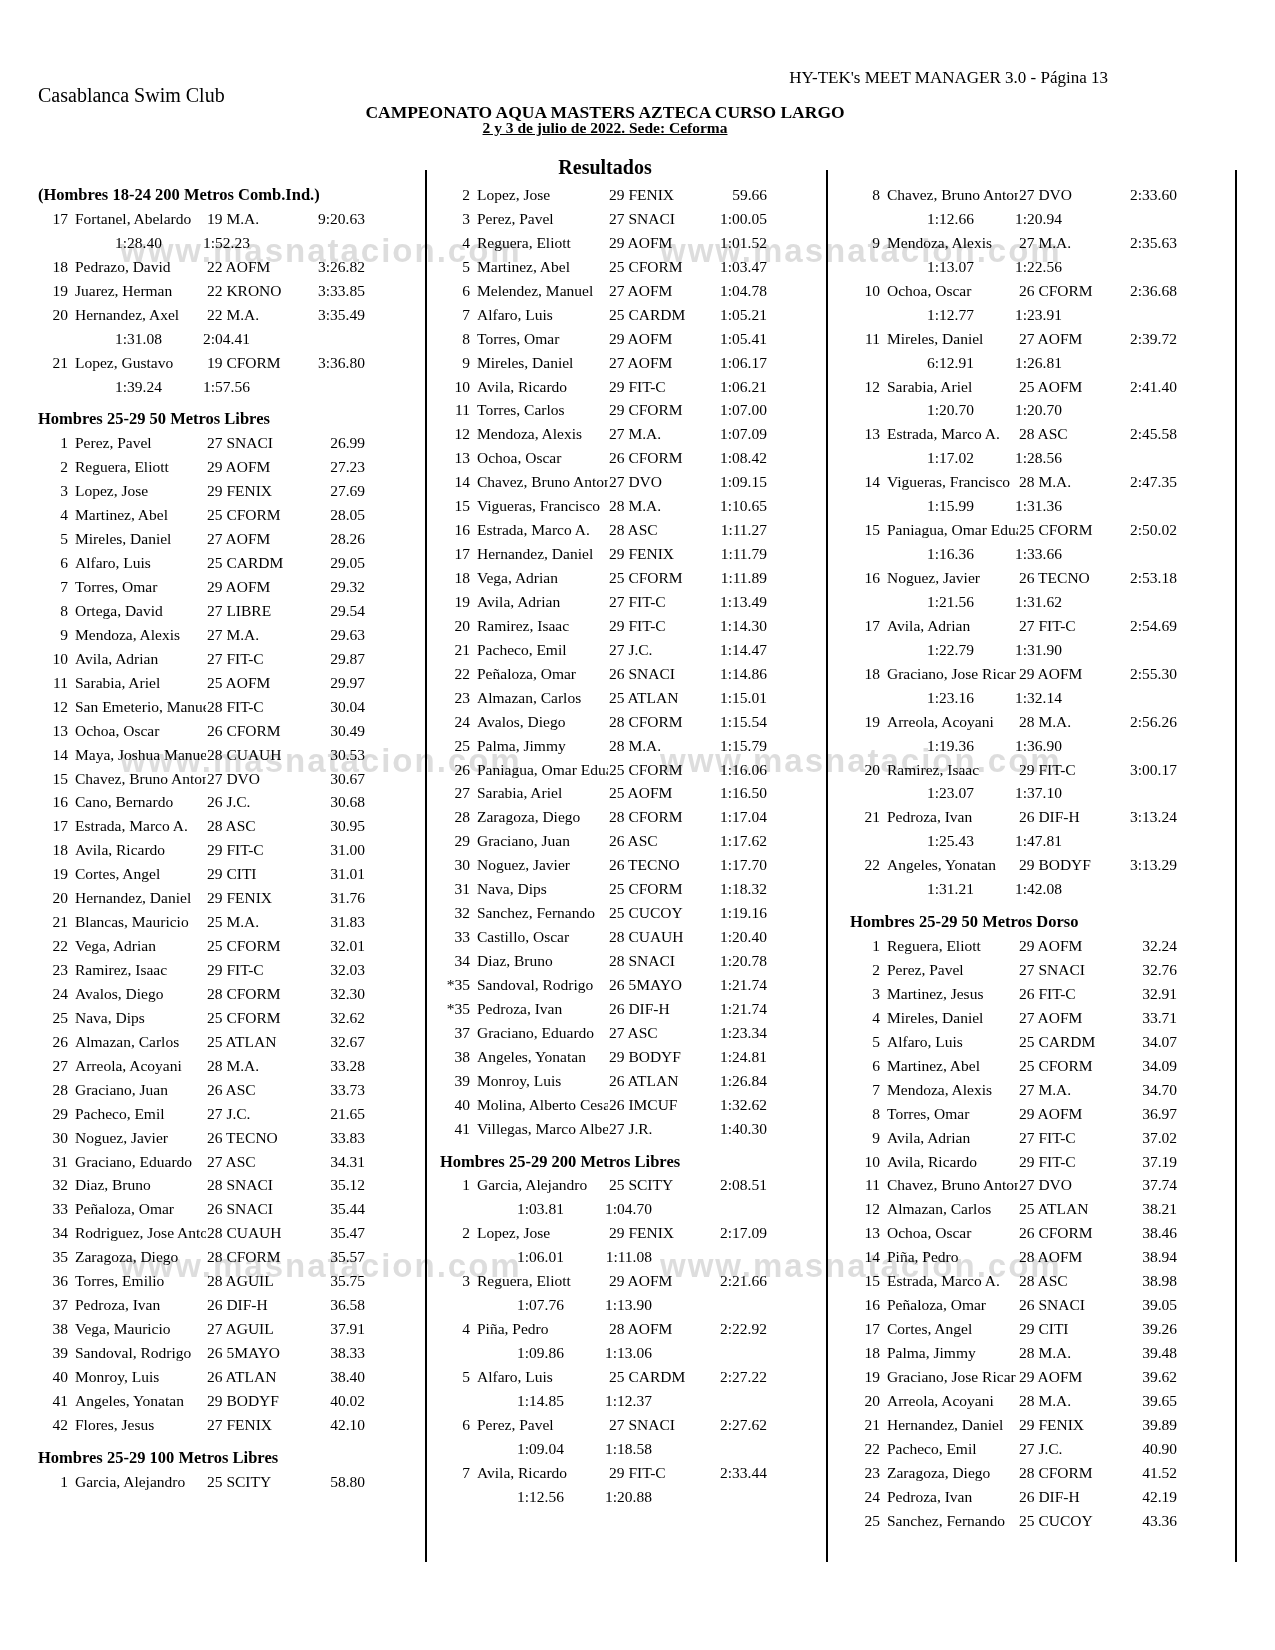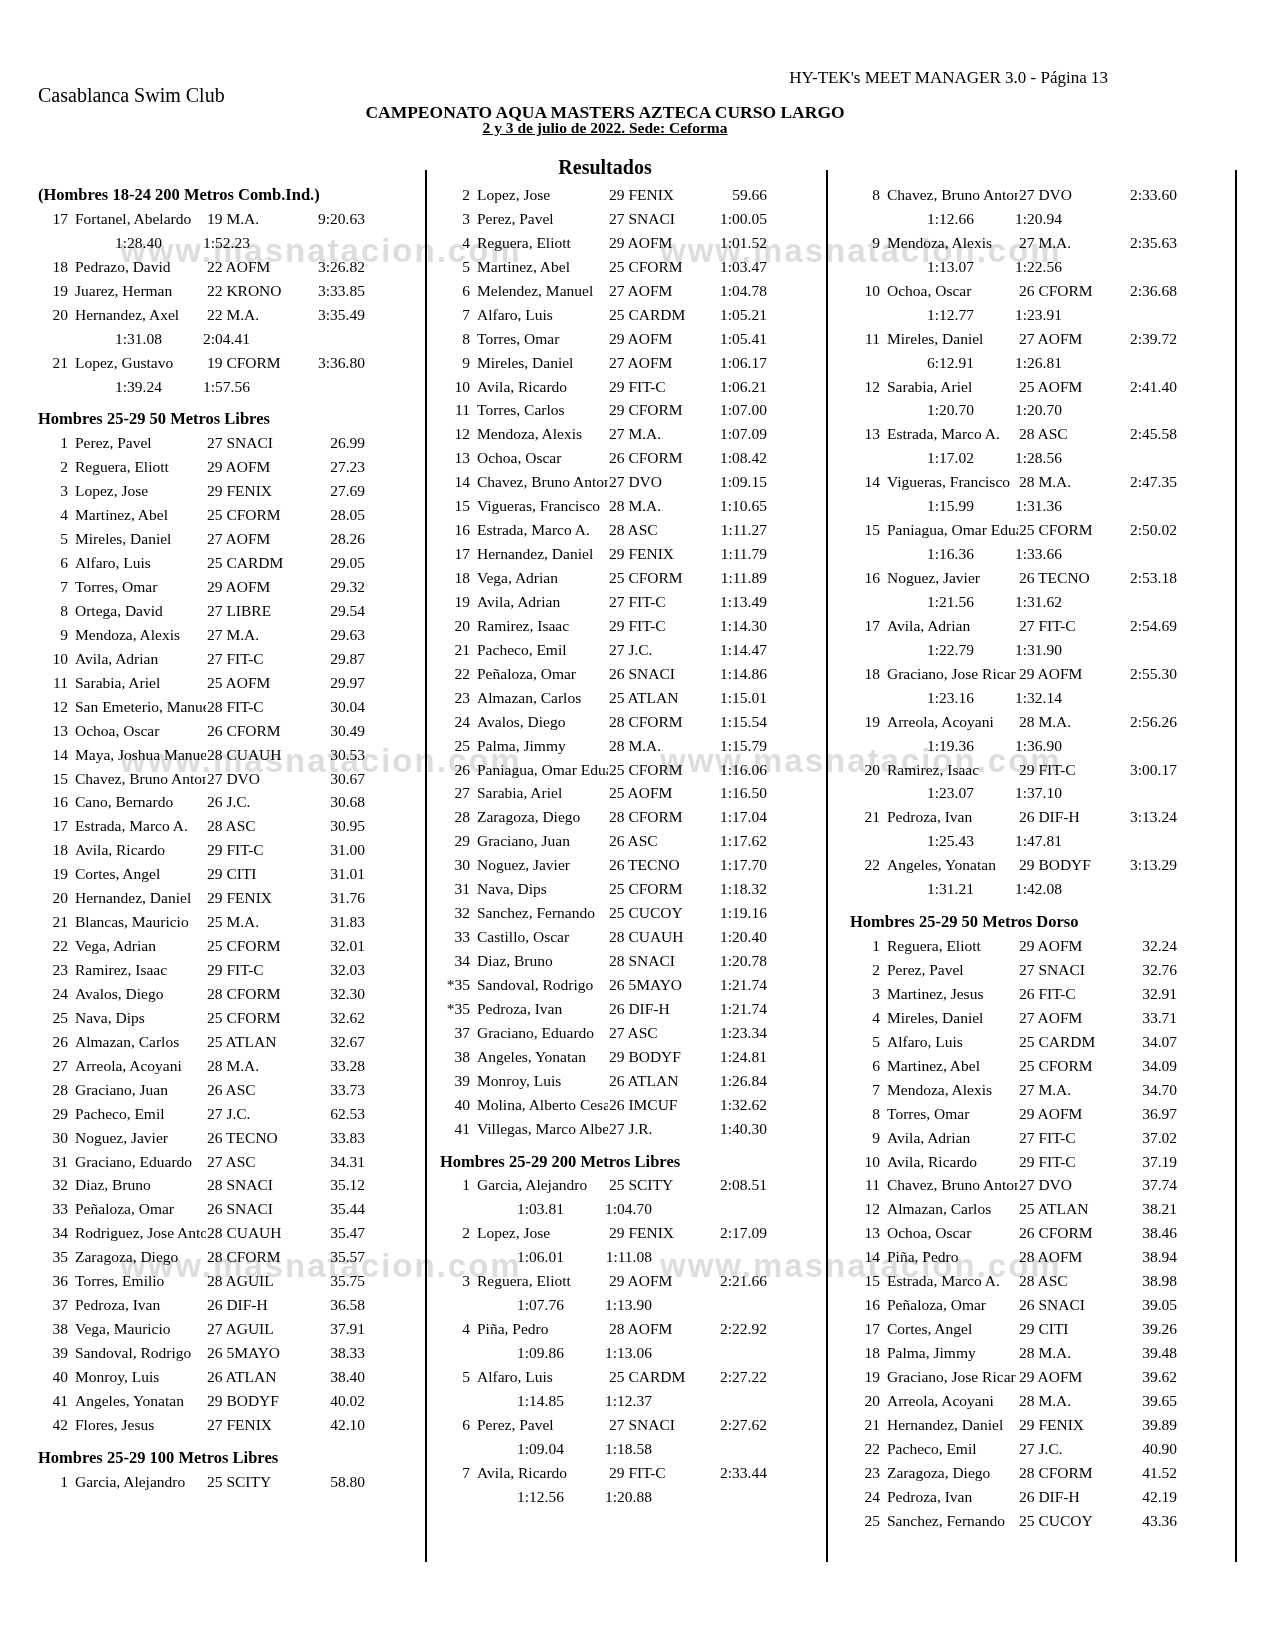--- a/index.html
+++ b/index.html
@@ -263,21 +263,21 @@
     <div class="row">
       <span class="place">28</span>
       <span class="name">Graciano, Juan</span>
       <span class="ageteam"><span class="">26</span> <span class="">ASC</span></span>
       <span class="time">33.73</span>
     </div>
     <div class="row">
       <span class="place">29</span>
       <span class="name">Pacheco, Emil</span>
       <span class="ageteam"><span class="">27</span> <span class="">J.C.</span></span>
-      <span class="time">62.53</span>
+      <span class="time">21.65</span>
     </div>
     <div class="row">
       <span class="place">30</span>
       <span class="name">Noguez, Javier</span>
       <span class="ageteam"><span class="">26</span> <span class="">TECNO</span></span>
       <span class="time">33.83</span>
     </div>
     <div class="row">
       <span class="place">31</span>
       <span class="name">Graciano, Eduardo</span>

